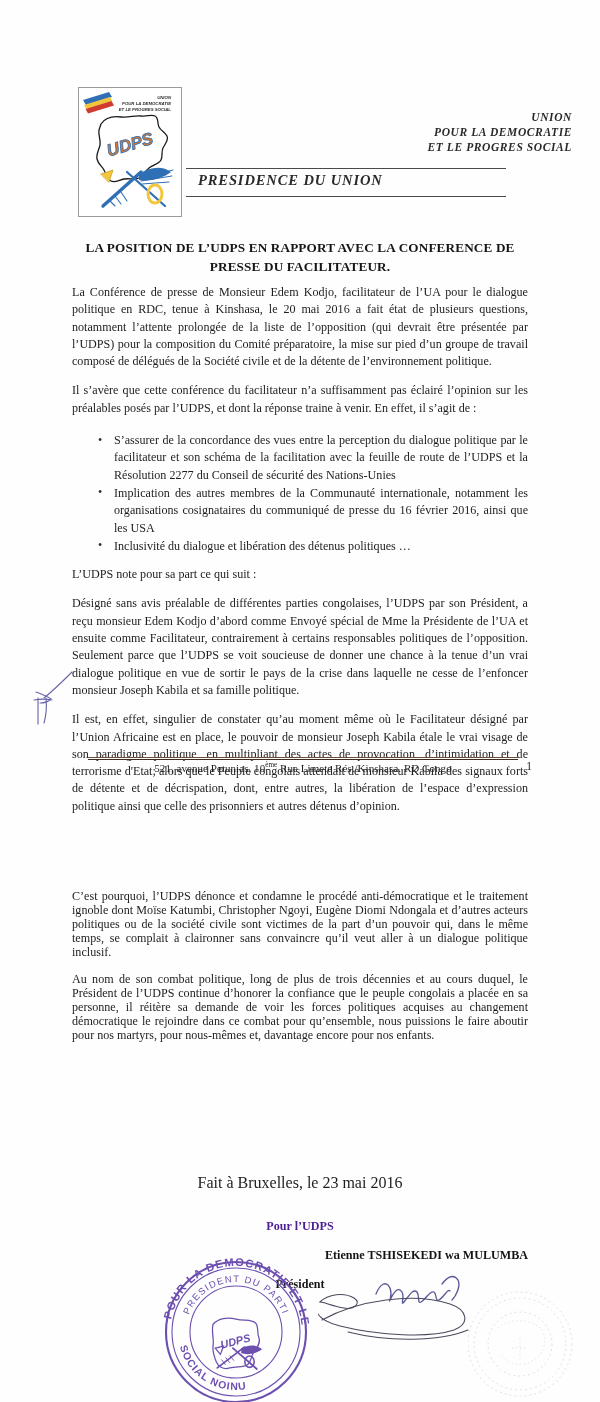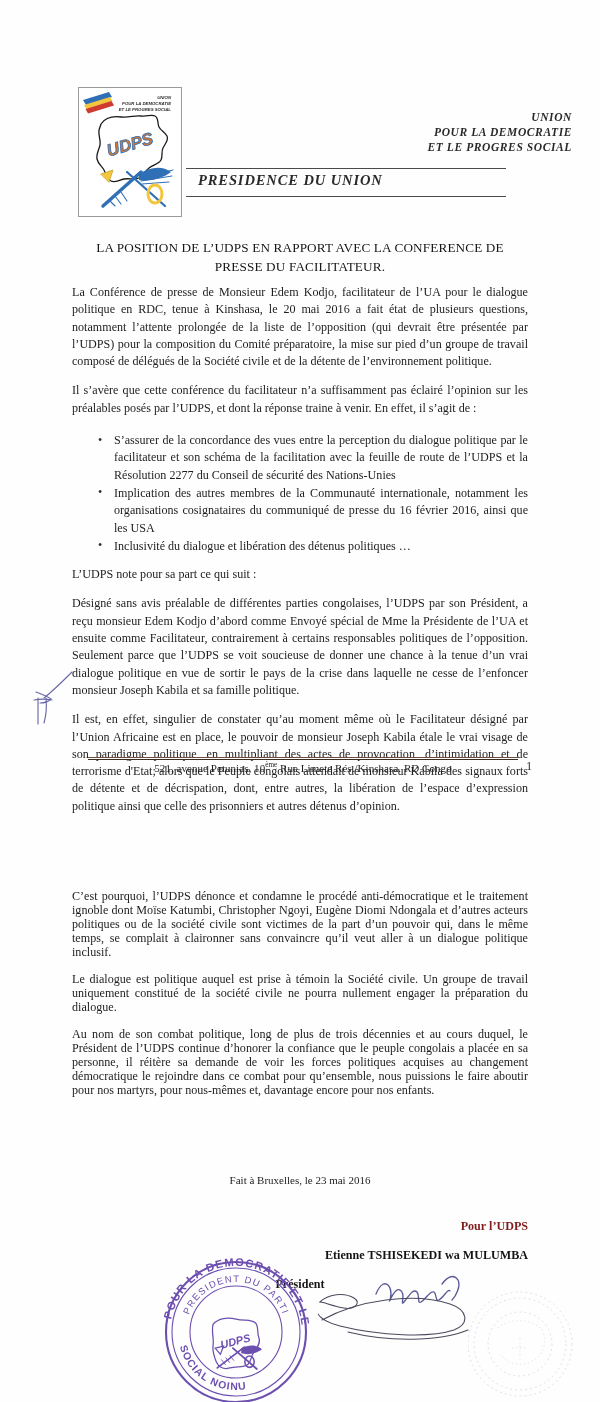--- a/index.html
+++ b/index.html
@@ -87,21 +87,21 @@
     color: #2a2a2a;
     white-space: nowrap;
   }
 
   
   .doc-title {
     position: absolute;
     left: 72px; top: 238px;
     width: 456px;
     text-align: center;
-    font-weight: normal;
+    font-weight: bold;
     font-size: 13.2px;
     line-height: 19px;
     letter-spacing: 0.15px;
     color: #161616;
   }
 
   .content {
     position: absolute;
     left: 72px;
     width: 456px;
@@ -166,31 +166,31 @@
     line-height: 14px;
     text-align: justify;
     color: #1d1d1d;
   }
   .content2 p { margin: 0 0 13px 0; text-align: justify; }
   .sign-date {
     position: absolute;
     left: 72px; top: 1174px;
     width: 456px;
     text-align: center;
-    font-size: 11px;
+    font-size: 16px;
     color: #1d1d1d;
   }
   .sign-for {
     position: absolute;
     left: 72px; top: 1219px;
     width: 456px;
-    text-align: right;
+    text-align: center;
     font-size: 12.1px;
     font-weight: bold;
-    color: #7f1d1d;
+    color: #4c1d95;
   }
   .sign-name {
     position: absolute;
     left: 72px; top: 1248px;
     width: 456px;
     text-align: right;
     font-size: 12.1px;
     font-weight: bold;
     color: #141414;
   }
@@ -324,21 +324,20 @@
     <span>521, avenue Petunias, 10</span><sup>ème</sup><span> Rue Limete Rés./Kinshasa. RD Congo</span>
   </div>
   <div class="page-num">1</div>
 </div>
 
 <div class="page-sep"></div>
 
 <div class="page" id="page-2">
   <div class="content2" style="top:44px;">
     <p>C’est pourquoi, l’UDPS dénonce et condamne  le procédé anti-démocratique et le traitement ignoble dont Moïse Katumbi, Christopher Ngoyi, Eugène Diomi Ndongala et d’autres acteurs politiques ou de la société civile sont victimes de la part d’un pouvoir qui, dans le même temps, se complait à claironner sans convaincre qu’il veut aller à un dialogue politique inclusif.</p>
-    <p>Le dialogue est politique auquel est prise à témoin la Société civile. Un groupe de travail uniquement constitué de la société civile ne pourra nullement engager la préparation du dialogue.</p>
     <p>Au nom de son combat politique, long de plus de trois décennies et au cours duquel,  le Président de l’UDPS continue d’honorer la confiance que le peuple congolais a placée en sa personne, il réitère sa demande de voir les forces politiques acquises au changement démocratique le rejoindre dans ce combat pour qu’ensemble, nous puissions le faire aboutir pour nos martyrs, pour nous-mêmes et, davantage encore pour nos enfants.</p>
   </div>
 </div>
 
 <div class="sign-date">Fait à Bruxelles, le 23 mai 2016</div>
 <div class="sign-for">Pour l’UDPS</div>
 <div class="sign-name">Etienne TSHISEKEDI wa MULUMBA</div>
 <div class="sign-role">Président</div>
 
 <div class="stamp">

